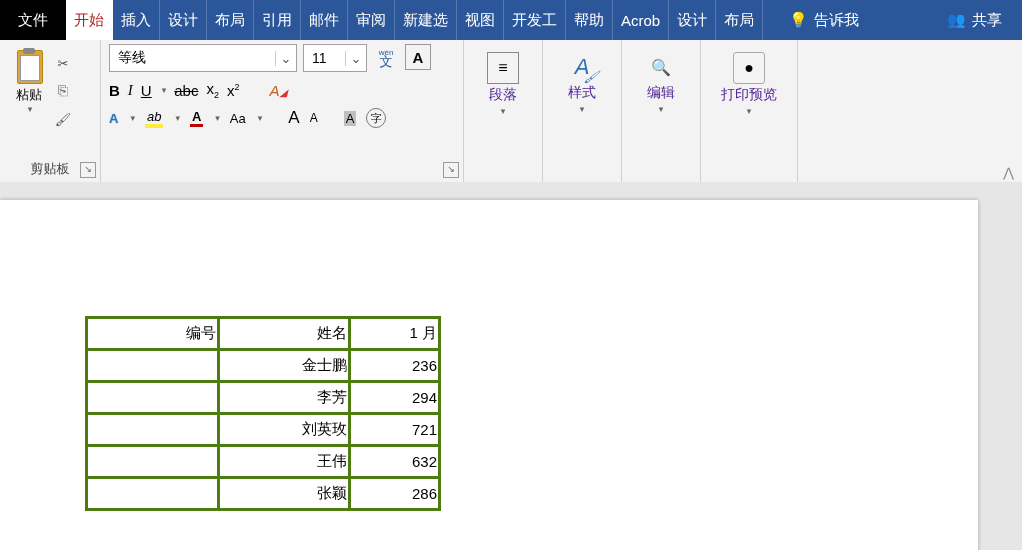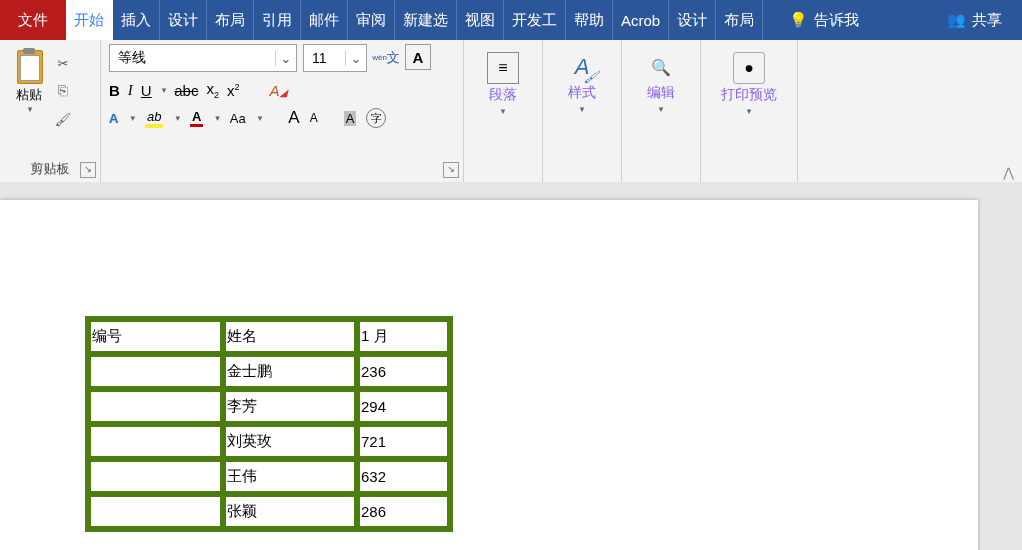--- a/index.html
+++ b/index.html
@@ -1,22 +1,22 @@
 <!DOCTYPE html>
 <html><head>
 <meta charset="utf-8">
 <style>
   html,body{margin:0;padding:0;font-family:"Microsoft YaHei","Segoe UI",Arial,sans-serif;font-size:13px;background:#fff;color:#000;overflow:hidden}
   body{width:1022px;height:550px;position:relative}
 
   
   .ribbon-tabs{display:flex;align-items:stretch;height:40px;background:#2b579a;color:#fff;font-size:15px}
   .ribbon-tabs .tab{padding:0 8px;display:flex;align-items:center;cursor:pointer;border-right:1px solid rgba(255,255,255,.2)}
-  .ribbon-tabs .tab.file{background:#b91c1c;border:none;padding:16px 18px}
-  .ribbon-tabs .tab.active{background:#fff;color:#3b82f6}
+  .ribbon-tabs .tab.file{background:#000000;border:none;padding:16px 18px}
+  .ribbon-tabs .tab.active{background:#fff;color:#b91c1c}
   .ribbon-tabs .tellme{display:flex;align-items:center;gap:6px;padding:0 16px;margin-left:10px}
   .ribbon-tabs .flex-spacer{flex:1}
   .ribbon-tabs .share{display:flex;align-items:center;gap:6px;padding:0 20px}
 
   
   .ribbon{display:flex;align-items:stretch;height:142px;border-bottom:1px solid #c6c6c6;background:#f3f3f3;position:relative}
   .group{border-right:1px solid #d0d0d0;display:flex;flex-direction:column;position:relative}
   .group-body{flex:1;display:flex;align-items:flex-start;padding:4px 8px 0 8px}
   .group-label{text-align:center;font-size:13px;color:#444;padding-bottom:4px;position:relative}
   .launcher{position:absolute;right:4px;bottom:4px;width:14px;height:14px;border:1px solid #9a9a9a;font-size:9px;line-height:12px;text-align:center;color:#666}
@@ -49,32 +49,32 @@
   .uline{text-decoration:underline}
   .red-under{border-bottom:3px solid #c00000;padding:0 2px;font-weight:bold}
   .yel-under{border-bottom:4px solid #ffeb3b;padding:0 2px}
   .hl{background:#bfbfbf;padding:0 2px}
   .circ{border:1px solid #777;border-radius:50%;width:18px;height:18px;display:flex;align-items:center;justify-content:center;font-size:11px}
 
   
   .singlegrp{width:78px}
   .vbtn{display:flex;flex-direction:column;align-items:center;gap:2px;margin:8px auto 0 auto;width:100%;cursor:pointer}
   .vbtn .ic{width:30px;height:30px;border:1px solid #888;display:flex;align-items:center;justify-content:center;font-size:16px}
-  .vbtn .lbl{font-size:14px;color:#8b5cf6}
+  .vbtn .lbl{font-size:14px;color:#4c1d95}
   .vbtn .car{font-size:9px;color:#666}
 
   
   .collapse{position:absolute;right:8px;bottom:2px;color:#888;font-size:13px}
 
   
   .doc-area{position:absolute;left:0;right:0;top:182px;bottom:0;background:#e6e6e6;overflow:hidden}
   .page{position:absolute;left:0;top:18px;width:978px;height:800px;background:#fff;box-shadow:0 0 4px rgba(0,0,0,.3)}
   .tblwrap{position:absolute;left:85px;top:116px}
   table.doc{border-collapse:collapse}
-  table.doc td{border:6px solid #4d7c0f;height:27px;text-align:left;font-size:15px}
+  table.doc td{border:3px solid #4d7c0f;height:27px;text-align:right;font-size:15px}
   table.doc td.c0{width:127px}
   table.doc td.c1{width:126px}
   table.doc td.c2{width:85px}
 </style>
 </head>
 <body>
 
 <div class="ribbon-tabs">
   <div class="tab file">文件</div>
   <div class="tab active">开始</div>
@@ -130,21 +130,21 @@
       <div class="rows">
         <div class="font-row1">
           <div class="combo fontname">
             <span class="txt">等线</span>
             <span class="dd">⌄</span>
           </div>
           <div class="combo fontsize">
             <span class="txt">11</span>
             <span class="dd">⌄</span>
           </div>
-          <div class="sq" style="flex-direction:row;font-size:8px;line-height:9px;color:#2b579a">
+          <div class="sq" style="flex-direction:column;font-size:8px;line-height:9px;color:#2b579a">
             <span>wén</span>
             <span style="font-size:13px">文</span>
           </div>
           <div class="sq box" style="font-weight:bold">A</div>
         </div>
 
         <div class="font-row2">
           <span style="font-weight:bold">B</span>
           <span style="font-style:italic;font-family:serif">I</span>
           <span class="uline"><span>U</span></span>

